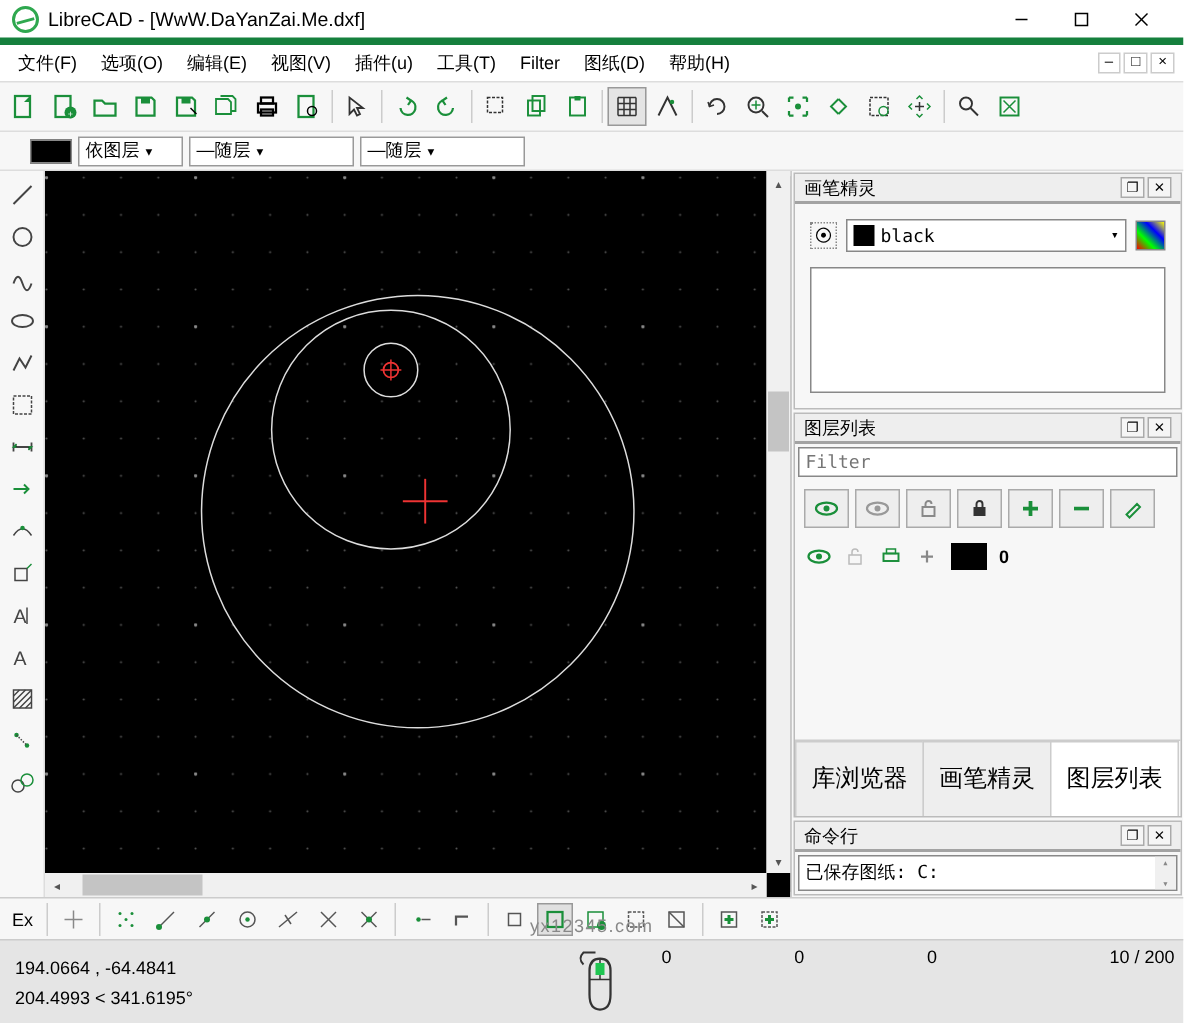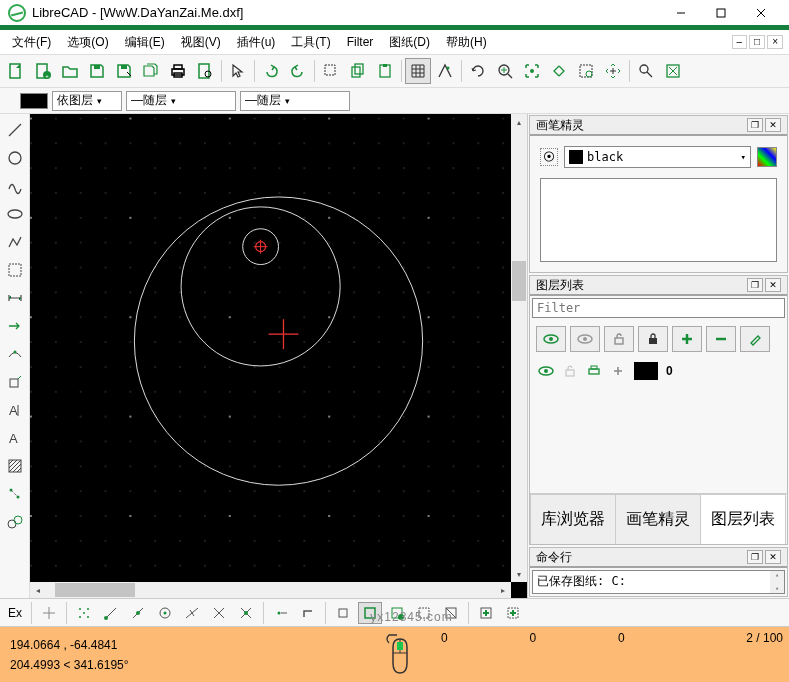--- a/index.html
+++ b/index.html
@@ -61,31 +61,31 @@
 .ltab.active { background: #fff; }
 .cmd-body { display: flex; flex-direction: column; padding: 2px; gap: 2px; }
 .cmd-log { height: 24px; border: 1px solid #888; background: #fff; font-family: "SimSun", monospace; font-size: 12px; padding: 2px 4px; overflow: hidden; position: relative; }
 .cmd-log .vsb { position: absolute; right: 0; top: 0; bottom: 0; width: 14px; background: #f0f0f0; display: flex; flex-direction: column; justify-content: space-between; font-size: 7px; color: #888; align-items: center; }
 .cmd-input-row { display: flex; align-items: center; gap: 4px; }
 .cmd-input { flex: 1; height: 18px; }
 .cmd-clear { width: 18px; height: 18px; border: 1px solid #aaa; background: #eee; }
 .bottom-toolbar { height: 28px; display: flex; align-items: center; padding: 0 4px; gap: 3px; border-top: 1px solid #ccc; background: #f7f7f7; }
 .bt-btn { width: 24px; height: 22px; display: flex; align-items: center; justify-content: center; }
 .bt-btn.sel { border: 1px solid #999; background: #e0e0e0; }
-.status-area { height: 56px; display: flex; border-top: 1px solid #ccc; font-size: 12px; background: #fdba74; justify-content: center; }
+.status-area { height: 56px; display: flex; border-top: 1px solid #ccc; font-size: 12px; background: #e5e5e5; justify-content: center; }
 .status-col { padding: 4px 10px; display: flex; flex-direction: column; justify-content: center; gap: 6px; }
 .status-col.c1 { width: 165px; }
 .status-col.c2 { width: 200px; }
 .mouse-col { width: 70px; display: flex; align-items: center; justify-content: center; }
 .status-hdr-row { display: flex; flex: 1; flex-direction: column; }
 .shdr { display: flex; padding: 4px 0; }
 .shdr div { flex: 1; padding: 0 6px; }
 .sval { display: flex; padding: 4px 0; }
 .sval div { flex: 1; padding: 0 6px; }
-.url-overlay { position: absolute; bottom: 2px; left: 50%; transform: translateX(-50%); color: #888; font-size: 12px; font-family: Arial; letter-spacing: 1px; pointer-events: none; margin-left: 17px; }
+.url-overlay { position: absolute; bottom: 2px; left: 50%; transform: translateX(-50%); color: #888; font-size: 12px; font-family: Arial; letter-spacing: 1px; pointer-events: none; }
 </style>
 </head>
 <body>
 
 <div class="titlebar">
   <div class="logo"></div>
   <div class="title">LibreCAD - [WwW.DaYanZai.Me.dxf]</div>
   <div class="winbtn">
       <svg viewBox="0 0 10 10">
         <line x1="1" y1="5" x2="9" y2="5" stroke="#000"></line>
@@ -677,16 +677,16 @@
         <path d="M17 6 V20" stroke="#333"></path>
         <rect x="14" y="9" width="6" height="8" fill="#1fc551"></rect>
         <path d="M6 10 Q2 6 6 2 L14 2" fill="none" stroke="#333" stroke-width="1.3"></path>
       </svg>
   </div>
   <div class="status-hdr-row">
     <div class="sval">
       <div>0</div>
       <div>0</div>
       <div>0</div>
-      <div style="text-align:right">2 / 100</div>
+      <div style="text-align:right">10 / 200</div>
     </div>
   </div>
 </div>
 
 </body></html>

